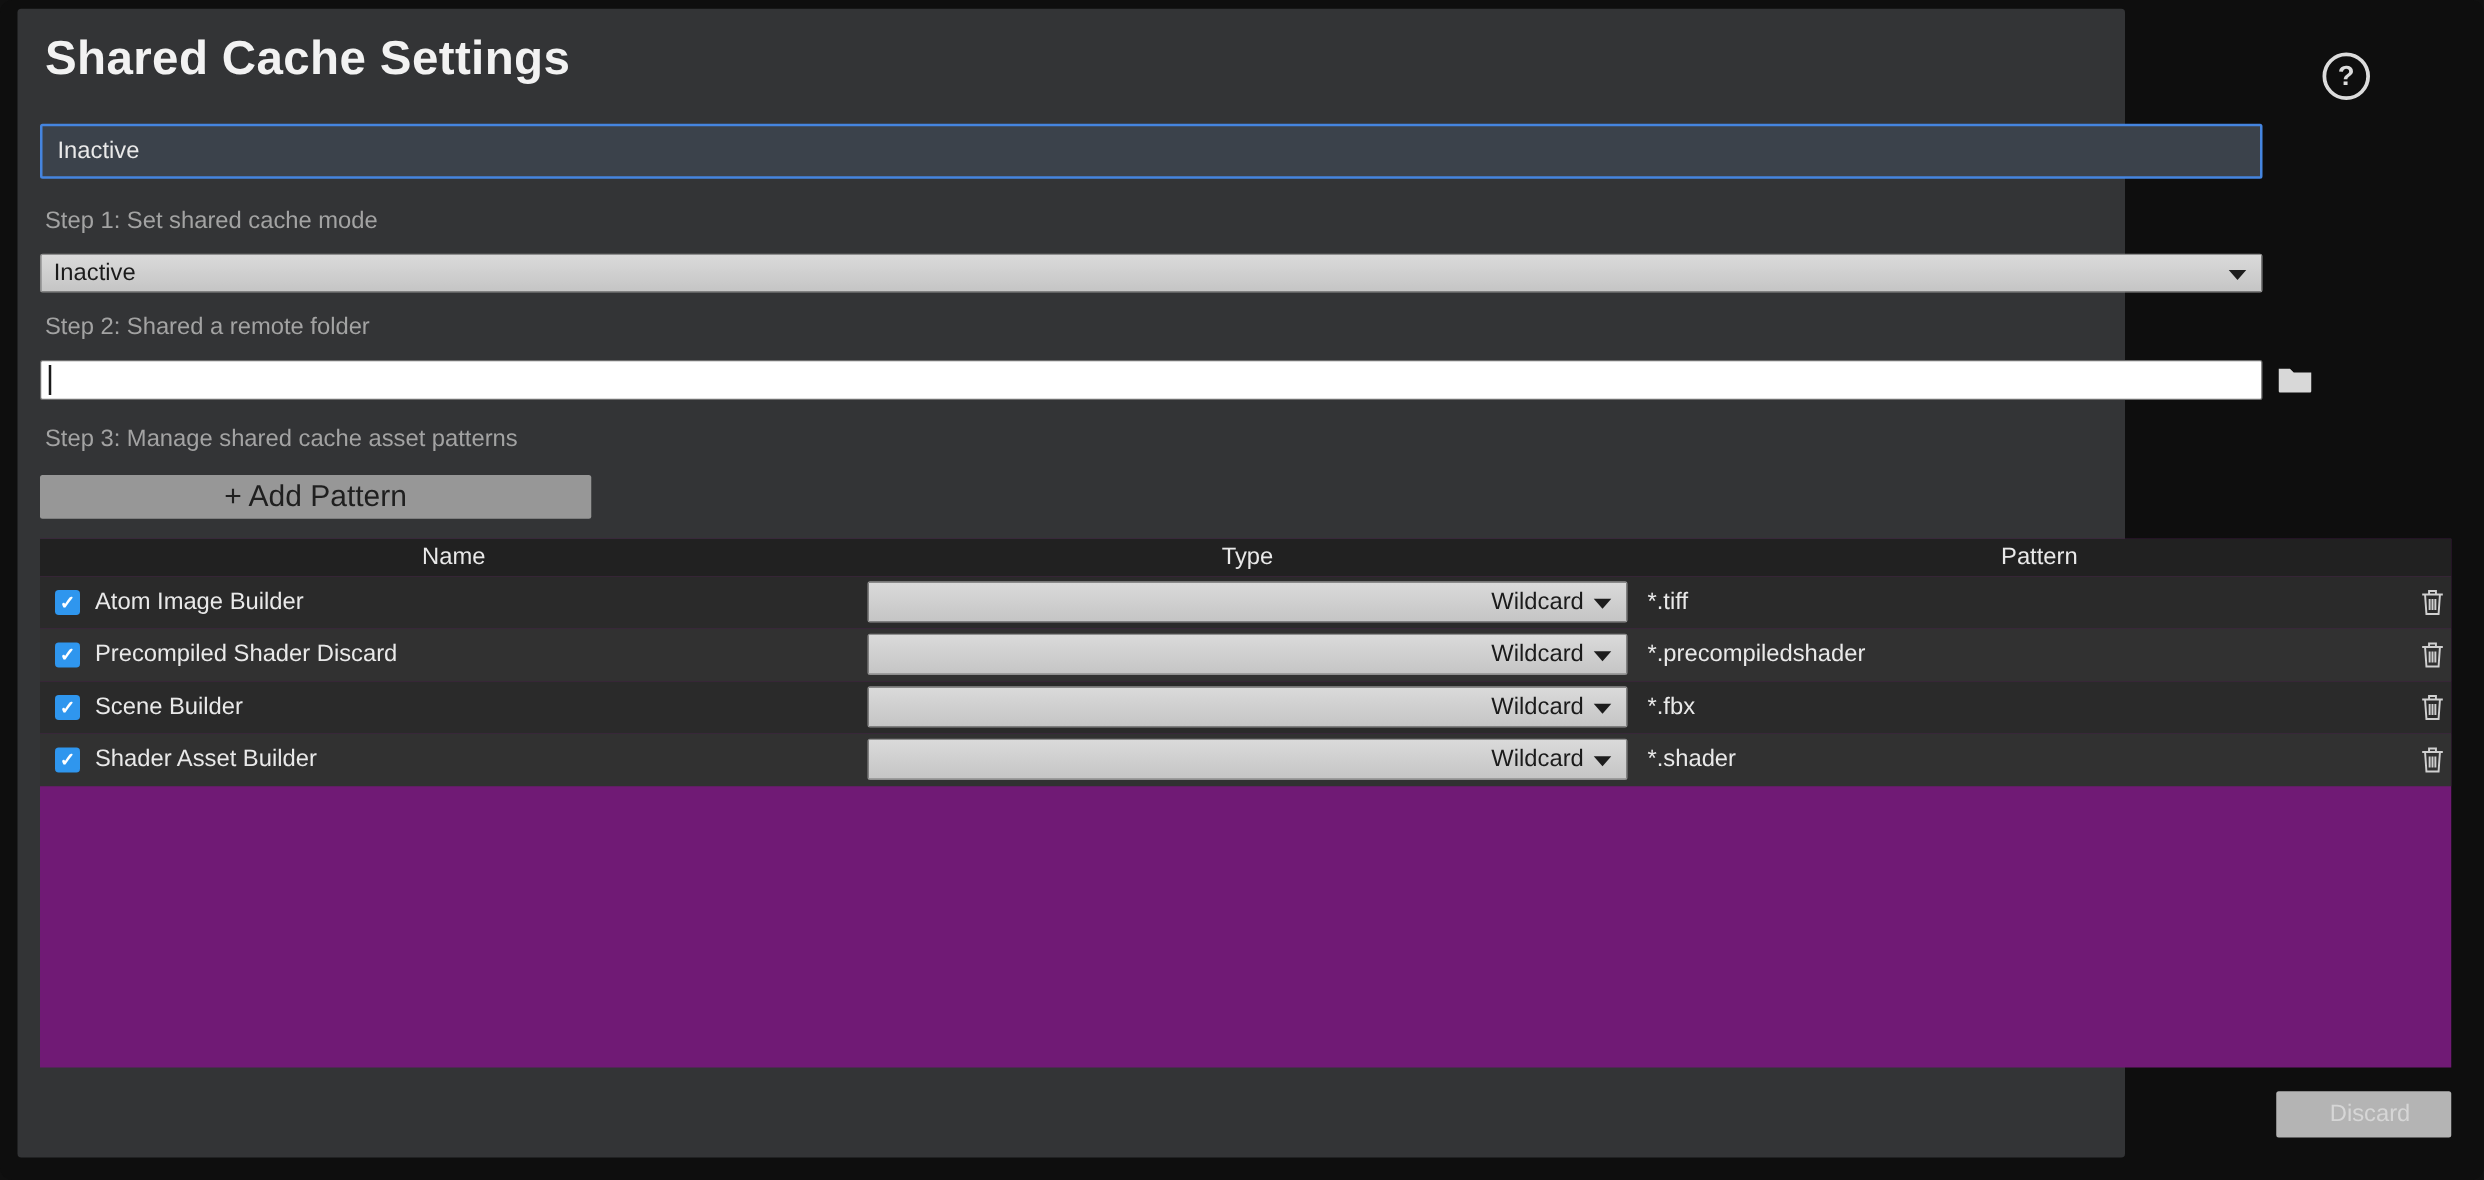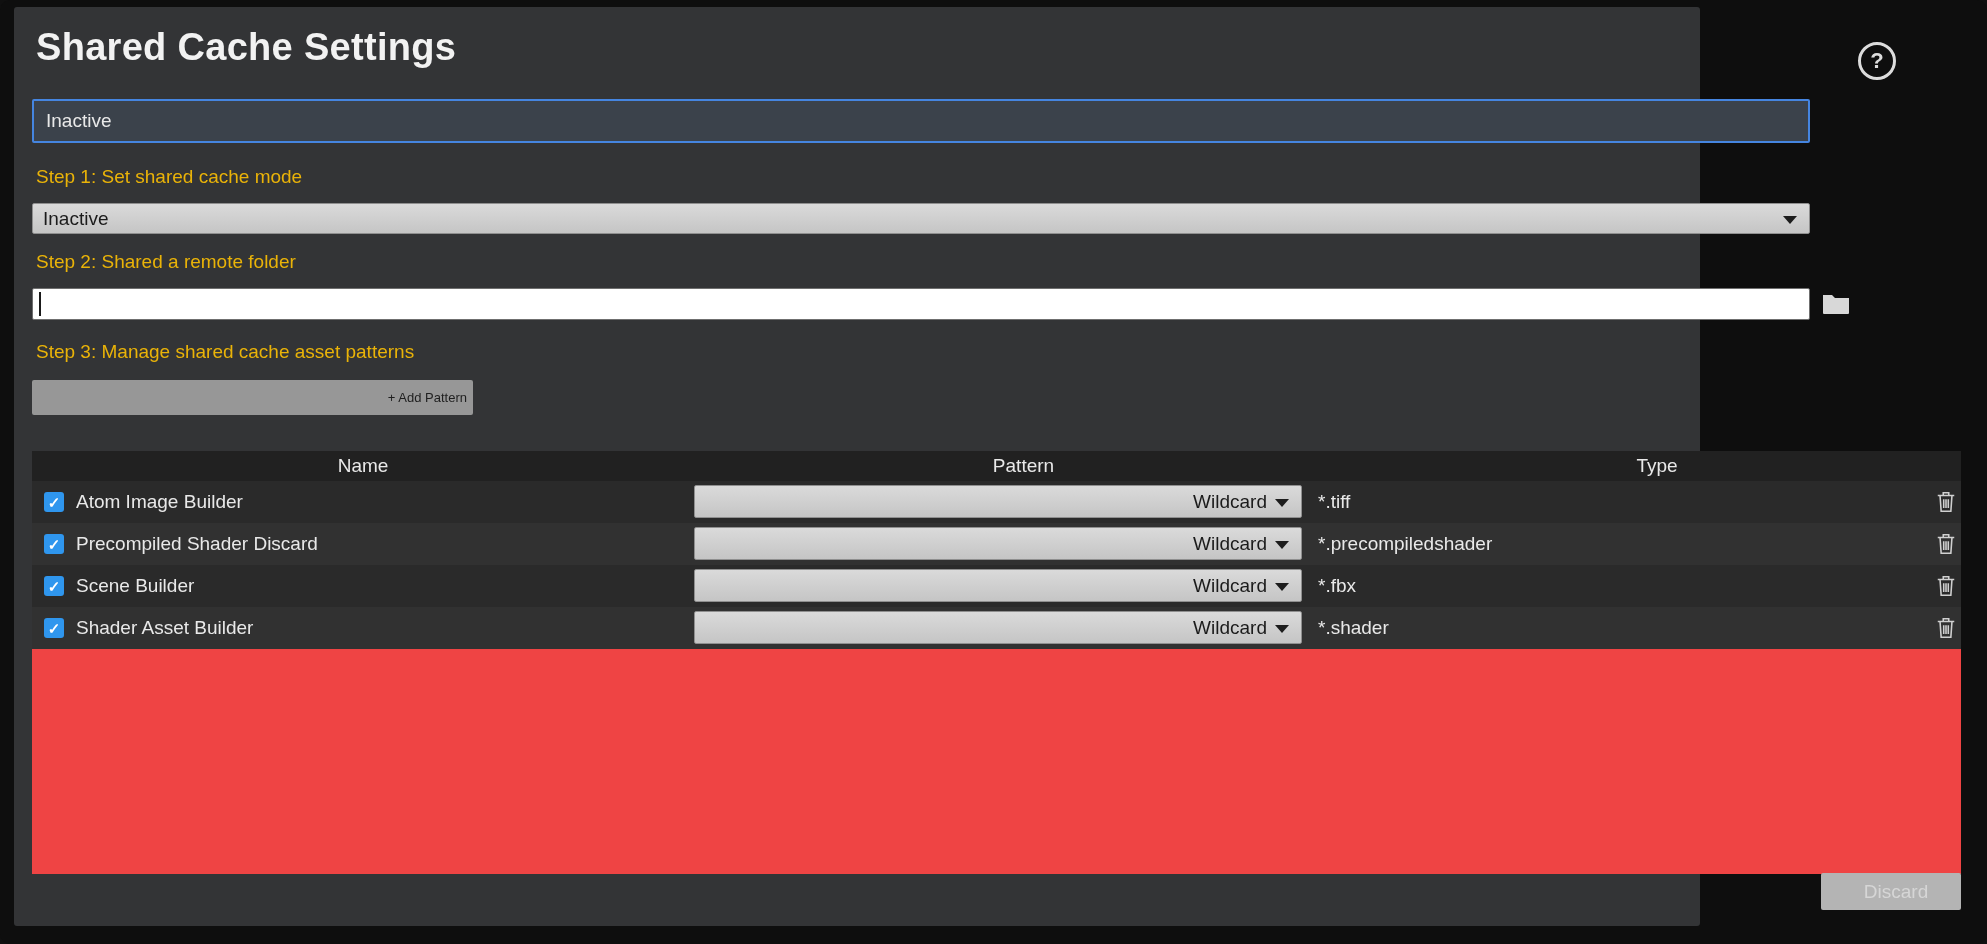--- a/index.html
+++ b/index.html
@@ -7,38 +7,38 @@
   .screen{position:relative;width:1987px;height:944px;background:#0e0e0e;border-radius:10px;overflow:hidden;}
   .panel{position:absolute;left:14px;top:7px;width:1686px;height:919px;background:#333436;border-radius:3px;}
 
   .title{position:absolute;left:22px;top:19px;font-size:38px;font-weight:700;color:#f2f2f2;letter-spacing:.3px;}
   .help{position:absolute;left:1844px;top:35px;width:38px;height:38px;border:3px solid #dcdcdc;border-radius:50%;
         color:#dcdcdc;font-size:22px;font-weight:700;display:flex;align-items:center;justify-content:center;cursor:pointer;}
 
   .status-field{position:absolute;left:18px;top:92px;width:1778px;height:44px;background:#3b424b;
         border:2px solid #4585e0;border-radius:2px;color:#e9e9e9;font-size:19px;display:flex;align-items:center;padding-left:12px;}
 
-  .step-label{position:absolute;left:22px;font-size:19px;color:#eab308;}
+  .step-label{position:absolute;left:22px;font-size:19px;color:#a3a3a3;}
   .lbl1{top:159px;} .lbl2{top:244px;} .lbl3{top:334px;}
 
   .combo{position:relative;background:linear-gradient(#dadada,#c5c5c5);border:1px solid #8f8f8f;border-radius:2px;
         color:#1b1b1b;font-size:19px;display:flex;align-items:center;padding:0 34px 0 10px;cursor:pointer;}
   .combo-arrow{position:absolute;right:12px;top:50%;margin-top:-3px;width:0;height:0;
         border-left:7px solid transparent;border-right:7px solid transparent;border-top:8px solid #1d1d1d;}
   .mode-combo{position:absolute;left:18px;top:196px;width:1778px;height:31px;}
 
   .folder-input{position:absolute;left:18px;top:281px;width:1778px;height:32px;background:#ffffff;border:1px solid #6f6f6f;
         border-radius:2px;font-size:19px;color:#111;padding:0 8px;outline:none;}
   .caret{position:absolute;left:25px;top:285px;width:2px;height:24px;background:#1a1a1a;}
   .folder-btn{position:absolute;left:1806px;top:283px;width:32px;height:28px;display:flex;align-items:center;justify-content:center;cursor:pointer;background:transparent;border:none;padding:0;}
 
   .add-btn{position:absolute;left:18px;top:373px;width:441px;height:35px;background:#979797;border:none;border-radius:2px;
-        font-size:13px;color:#1f1f1f;cursor:pointer;text-align:right;}
+        font-size:24px;color:#1f1f1f;cursor:pointer;}
 
-  .table{position:absolute;left:18px;top:444px;width:1929px;height:423px;background:#ef4444;}
+  .table{position:absolute;left:18px;top:424px;width:1929px;height:423px;background:#701a75;}
   .thead{display:flex;height:30px;background:#212121;color:#e9e9e9;font-size:19px;align-items:center;}
   .th{text-align:center;}
   .th-name{width:662px;} .th-type{width:608px;} .th-pattern{flex:1;}
   .trow{position:relative;height:42px;display:flex;align-items:center;font-size:19px;color:#e9e9e9;}
   .trow:nth-child(odd){background:#313131;}
   .trow:nth-child(even){background:#2a2a2a;}
   .chk{position:absolute;left:12px;top:11px;width:20px;height:20px;background:#2f96ee;border-radius:3px;cursor:pointer;
         display:flex;align-items:center;justify-content:center;}
   .chk::after{content:"✓";color:#fff;font-size:15px;font-weight:700;line-height:1;}
   .cell-name{position:absolute;left:44px;white-space:nowrap;}
@@ -80,22 +80,22 @@
         </svg>
       </span>
     </button>
 
     <div class="step-label lbl3">Step 3: Manage shared cache asset patterns</div>
     <button class="add-btn">+ Add Pattern</button>
 
     <div class="table">
       <div class="thead">
         <div class="th th-name">Name</div>
+        <div class="th th-type">Type</div>
         <div class="th th-pattern">Pattern</div>
-        <div class="th th-type">Type</div>
       </div>
 
       <div class="trow">
         <span class="chk"></span>
         <span class="cell-name">Atom Image Builder</span>
         <div class="combo row-combo">
           <span>Wildcard</span>
           <span class="combo-arrow"></span>
         </div>
         <span class="cell-pattern">*.tiff</span>

